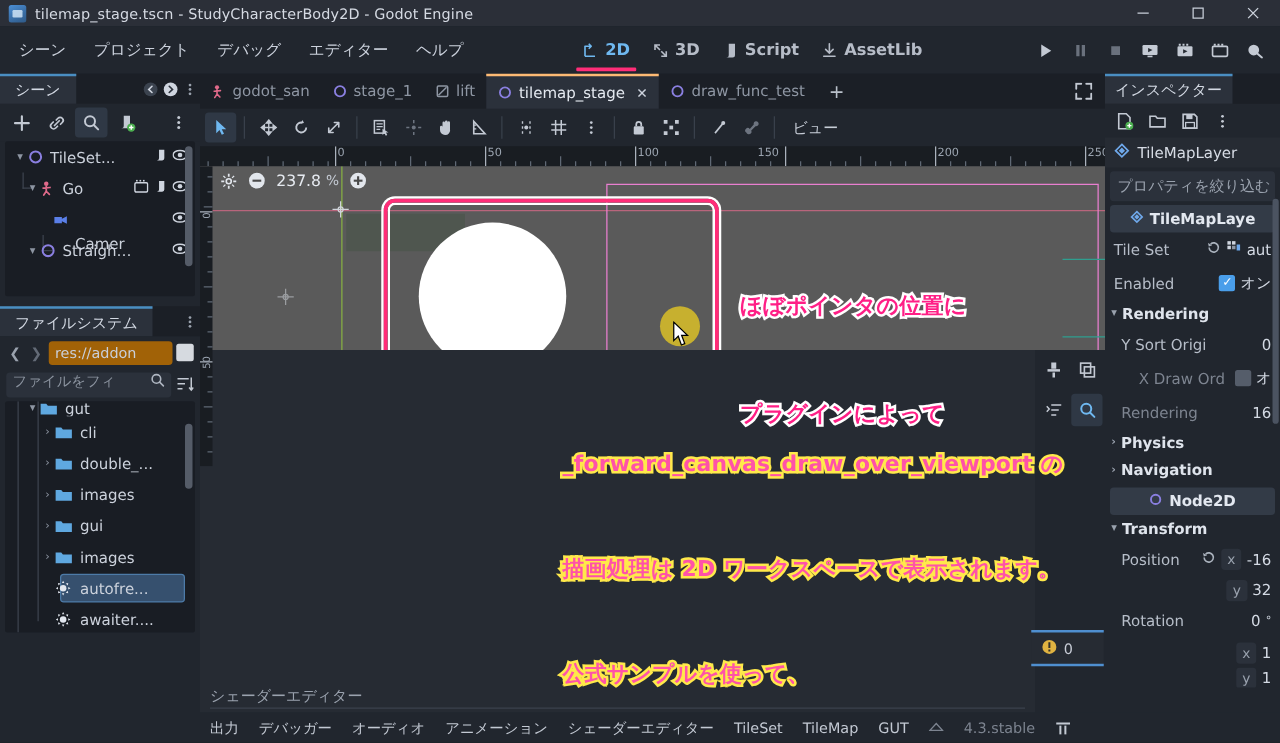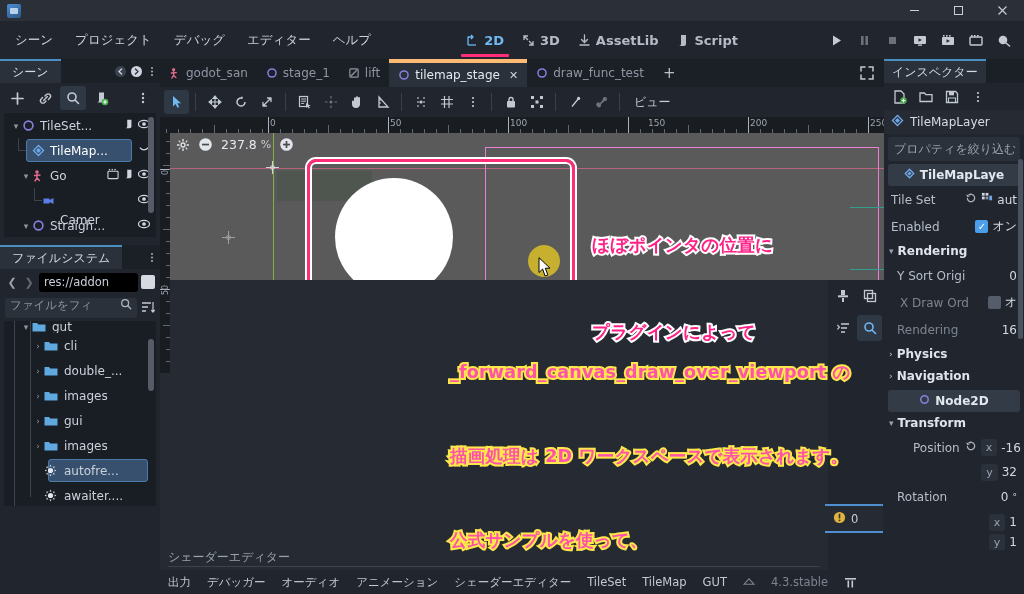--- a/index.html
+++ b/index.html
@@ -113,21 +113,21 @@
   .trow .ni { flex:none; margin-right:5px; display:flex; align-items:center; }
   .trow .ni svg { display:block; }
   .vscroll { position:absolute; right:1px; width:6px; background:#555c68; border-radius:3px; }
 
   
   .fspath {
     height: 26px; display:flex; align-items:center; gap:3px; padding: 0 5px;
   }
   .fspath .navb { width:14px; text-align:center; color:#9aa2ae; font-size:11px; }
   .pathbox {
-    flex:1; height:19px; background:#000000; border-radius:3px; display:flex; align-items:center;
+    flex:1; height:19px; background:#a16207; border-radius:3px; display:flex; align-items:center;
     padding: 0 5px; font-size:11.5px; color:#c9cfda; overflow:hidden; white-space:nowrap;
   }
   .fsq { width:14px; height:14px; background:#d6dae0; border-radius:2px; }
   .fsfilter { height:26px; display:flex; align-items:center; gap:4px; padding:0 5px; }
   .filterbox {
     flex:1; height:20px; background:#2b313b; border-radius:3px; display:flex; align-items:flex-start;
     padding:0 5px; font-size:11.5px; color:#8b939f; overflow:hidden; white-space:nowrap; position:relative;gap:24px;
   }
   .filterbox .fsearch { margin-left:auto; color:#aeb5c0; }
   .fstree { background:#191d24; margin:0 4px; border-radius:2px; position:relative; overflow:hidden; }
@@ -142,21 +142,21 @@
   .treeline { position:absolute; background:#3c434e; }
 
   
   .center { position: absolute; left: 160px; top: 59px; width: 724px; height: 535px; background:#21262e; }
 
   .sctabs { height: 28px; background:#1b1f26; display:flex; align-items:stretch; }
   .sctab {
     display:flex; align-items:center; gap:5px; padding: 0 9px; font-size:12px;
     color:#8e96a3; white-space:nowrap;
   }
-  .sctab.active { background:#2b313b; color:#e4e9f0; border-top:4px solid #fdba74; }
+  .sctab.active { background:#2b313b; color:#e4e9f0; border-top:2px solid #fdba74; }
   .sctab .cx { margin-left: 4px; color:#cdd3dd; font-weight:bold; font-size: 11px;}
   .sctab svg { display:block; flex:none; }
   .sctabs .plus { display:flex; align-items:center; padding:0 10px; color:#b9c0ca; font-size:15px; }
   .sctabs .tspacer { flex:1; }
   .sctabs .expand { display:flex; align-items:center; padding:0 10px; color:#c2c8d2; }
 
   .cvtoolbar { height: 30px; background:#21262e; display:flex; align-items:center; gap:1px; padding-left:4px; }
   .cbtn { width:25px; height:24px; display:flex; align-items:center; justify-content:center; border-radius:3px; color:#c3c9d3; }
   .cbtn.sel { background:#2f3845; }
   .cbtn.dim { color:#6d7480; }
@@ -256,20 +256,21 @@
   .insp-scroll { position:absolute; right:1px; width:5px; background:#4b5361; border-radius:3px; }
   .underline-blue { position:absolute; height:2px; background:#4f8fd0; }
 </style>
 </head>
 <body>
 
 <div id="app">
 
   <div class="titlebar">
     <div class="tb-icon"></div>
+    <div class="tb-title">tilemap_stage.tscn - StudyCharacterBody2D - Godot Engine</div>
     <div class="tb-spacer"></div>
     <div class="winbtn">
       <svg width="11" height="11" viewBox="0 0 11 11">
           <rect x="1" y="5" width="9" height="1" fill="currentColor"></rect>
         </svg>
     </div>
     <div class="winbtn">
       <svg width="11" height="11" viewBox="0 0 11 11">
           <rect x="1.5" y="1.5" width="8" height="8" fill="none" stroke="currentColor" stroke-width="1"></rect>
         </svg>
@@ -300,30 +301,30 @@
       </div>
       <div class="wsbtn">
         <svg width="13" height="13" viewBox="0 0 13 13">
             <path d="M2 2 l4 4 M2 6 V2 h4" stroke="currentColor" stroke-width="1.3" fill="none"></path>
             <path d="M11 11 l-4 -4 M11 7 v4 h-4" stroke="currentColor" stroke-width="1.3" fill="none"></path>
           </svg>
         <span>3D</span>
       </div>
       <div class="wsbtn">
         <svg width="13" height="13" viewBox="0 0 13 13">
+            <path d="M3 1 h7 v9 a2 2 0 0 1 -2 2 H3 a2 2 0 0 0 2 -2 V1z" fill="currentColor"></path>
+          </svg>
+        <span>Script</span>
+      </div>
+      <div class="wsbtn">
+        <svg width="13" height="13" viewBox="0 0 13 13">
             <path d="M6.5 1 v7 M3.5 5.5 L6.5 8.5 L9.5 5.5" stroke="currentColor" stroke-width="1.3" fill="none" stroke-linecap="round"></path>
             <path d="M2 11 h9" stroke="currentColor" stroke-width="1.3" stroke-linecap="round"></path>
           </svg>
         <span>AssetLib</span>
-      </div>
-      <div class="wsbtn">
-        <svg width="13" height="13" viewBox="0 0 13 13">
-            <path d="M3 1 h7 v9 a2 2 0 0 1 -2 2 H3 a2 2 0 0 0 2 -2 V1z" fill="currentColor"></path>
-          </svg>
-        <span>Script</span>
       </div>
     </div>
 
     <div class="mspacer"></div>
 
     <div class="playbar">
       <div class="playbtn">
         <svg width="13" height="13" viewBox="0 0 13 13">
             <path d="M3 1.5 L11 6.5 L3 11.5 Z" fill="currentColor"></path>
           </svg>
@@ -450,36 +451,20 @@
           <span><svg width="11" height="11" viewBox="0 0 13 13">
                 <path d="M3 1 h7 v8 a2 2 0 0 1 -2 2 H3 a2 2 0 0 0 2 -2 V1z" fill="#cfd5df"></path>
               </svg></span>
           <span><svg width="12" height="12" viewBox="0 0 13 13">
                 <ellipse cx="6.5" cy="6.5" rx="6" ry="4" fill="none" stroke="#cfd5df" stroke-width="1.3"></ellipse>
                 <circle cx="6.5" cy="6.5" r="2" fill="#cfd5df"></circle>
               </svg></span>
         </span>
       </div>
 
-      <div class="trow sel">
-        <div class="selbg"></div>
-        <span class="arrow"></span>
-        <span class="ni" style="margin-left:10px; position:relative; z-index:2;">
-          <svg width="13" height="13" viewBox="0 0 13 13">
-              <path d="M6.5 1.5 L11.5 6.5 L6.5 11.5 L1.5 6.5 Z" fill="none" stroke="#6fa8ea" stroke-width="1.4"></path>
-              <path d="M6.5 4 L9 6.5 L6.5 9 L4 6.5 Z" fill="#6fa8ea"></path>
-            </svg>
-        </span>
-        <span class="tname" style="max-width:68px;">TileMap...</span>
-        <span class="icons">
-          <span><svg width="12" height="12" viewBox="0 0 13 13">
-                <path d="M2 5 Q6.5 10 11 5" stroke="#cfd5df" stroke-width="1.4" fill="none"></path>
-              </svg></span>
-        </span>
-      </div>
 
       <div class="trow">
         <span class="arrow" style="margin-left:10px;">▾</span>
         <span class="ni">
           <svg width="13" height="13" viewBox="0 0 13 13">
               <circle cx="5" cy="3" r="1.8" fill="#e06a8a"></circle>
               <path d="M5 5 L5 9 M5 9 L3 12 M5 9 L7.5 11.5 M2.5 6.5 L8 6" stroke="#e06a8a" stroke-width="1.4" fill="none" stroke-linecap="round"></path>
             </svg>
         </span>
         <span class="tname" style="max-width:24px;">Go</span>
@@ -852,21 +837,21 @@
       <div class="tick" style="left:360px; height:4px;"></div>
       <div class="tick" style="left:372px; height:4px;"></div>
       <div class="tick" style="left:384px; height:4px;"></div>
       <div class="tick" style="left:396px; height:4px;"></div>
       <div class="tick" style="left:408px; height:8px;"></div>
       <div class="tick" style="left:420px; height:4px;"></div>
       <div class="tick" style="left:432px; height:4px;"></div>
       <div class="tick" style="left:444px; height:4px;"></div>
       <div class="tick" style="left:456px; height:4px;"></div>
       <div class="tick" style="left:468px; height:16px; background:#aab2bd;"></div>
-      <div class="lab" style="left:488px;">150</div>
+      <div class="lab" style="left:446px;">150</div>
       <div class="tick" style="left:480px; height:4px;"></div>
       <div class="tick" style="left:492px; height:4px;"></div>
       <div class="tick" style="left:504px; height:4px;"></div>
       <div class="tick" style="left:516px; height:4px;"></div>
       <div class="tick" style="left:528px; height:8px;"></div>
       <div class="tick" style="left:540px; height:4px;"></div>
       <div class="tick" style="left:552px; height:4px;"></div>
       <div class="tick" style="left:564px; height:4px;"></div>
       <div class="tick" style="left:576px; height:4px;"></div>
       <div class="tick" style="left:588px; height:16px; background:#aab2bd;"></div>
@@ -1116,21 +1101,21 @@
     </div>
 
     <div class="prow">
       <span style="margin-left:6px;">Y Sort Origi</span>
       <span class="pv">
           <span>0</span>
         </span>
     </div>
 
     <div class="prow dim">
-      <span style="margin-left:9px;">X Draw Ord</span>
+      <span style="margin-left:20px;">X Draw Ord</span>
       <span class="pv">
         <span class="chk off"></span>
         <span>オ</span>
       </span>
     </div>
 
     <div class="prow dim">
       <span style="margin-left:6px;">Rendering</span>
       <span class="pv">
           <span>16</span>
@@ -1155,21 +1140,21 @@
       </span>
       <span>Node2D</span>
     </div>
 
     <div class="catrow">
       <span class="car">▾</span>
       <span>Transform</span>
     </div>
 
     <div class="prow">
-      <span style="margin-left:22px;">Position</span>
+      <span style="margin-left:6px;">Position</span>
       <span class="pv">
         <span style="color:#aab2bd;">
           <svg width="12" height="12" viewBox="0 0 13 13">
               <path d="M2.5 6.5 a4 4 0 1 0 1.3 -3" stroke="currentColor" stroke-width="1.4" fill="none"></path>
               <path d="M1.5 2.5 L2.2 5.6 L5.2 4.6z" fill="currentColor"></path>
             </svg>
         </span>
         <span class="axis">x</span>
         <span>-16</span>
       </span>

